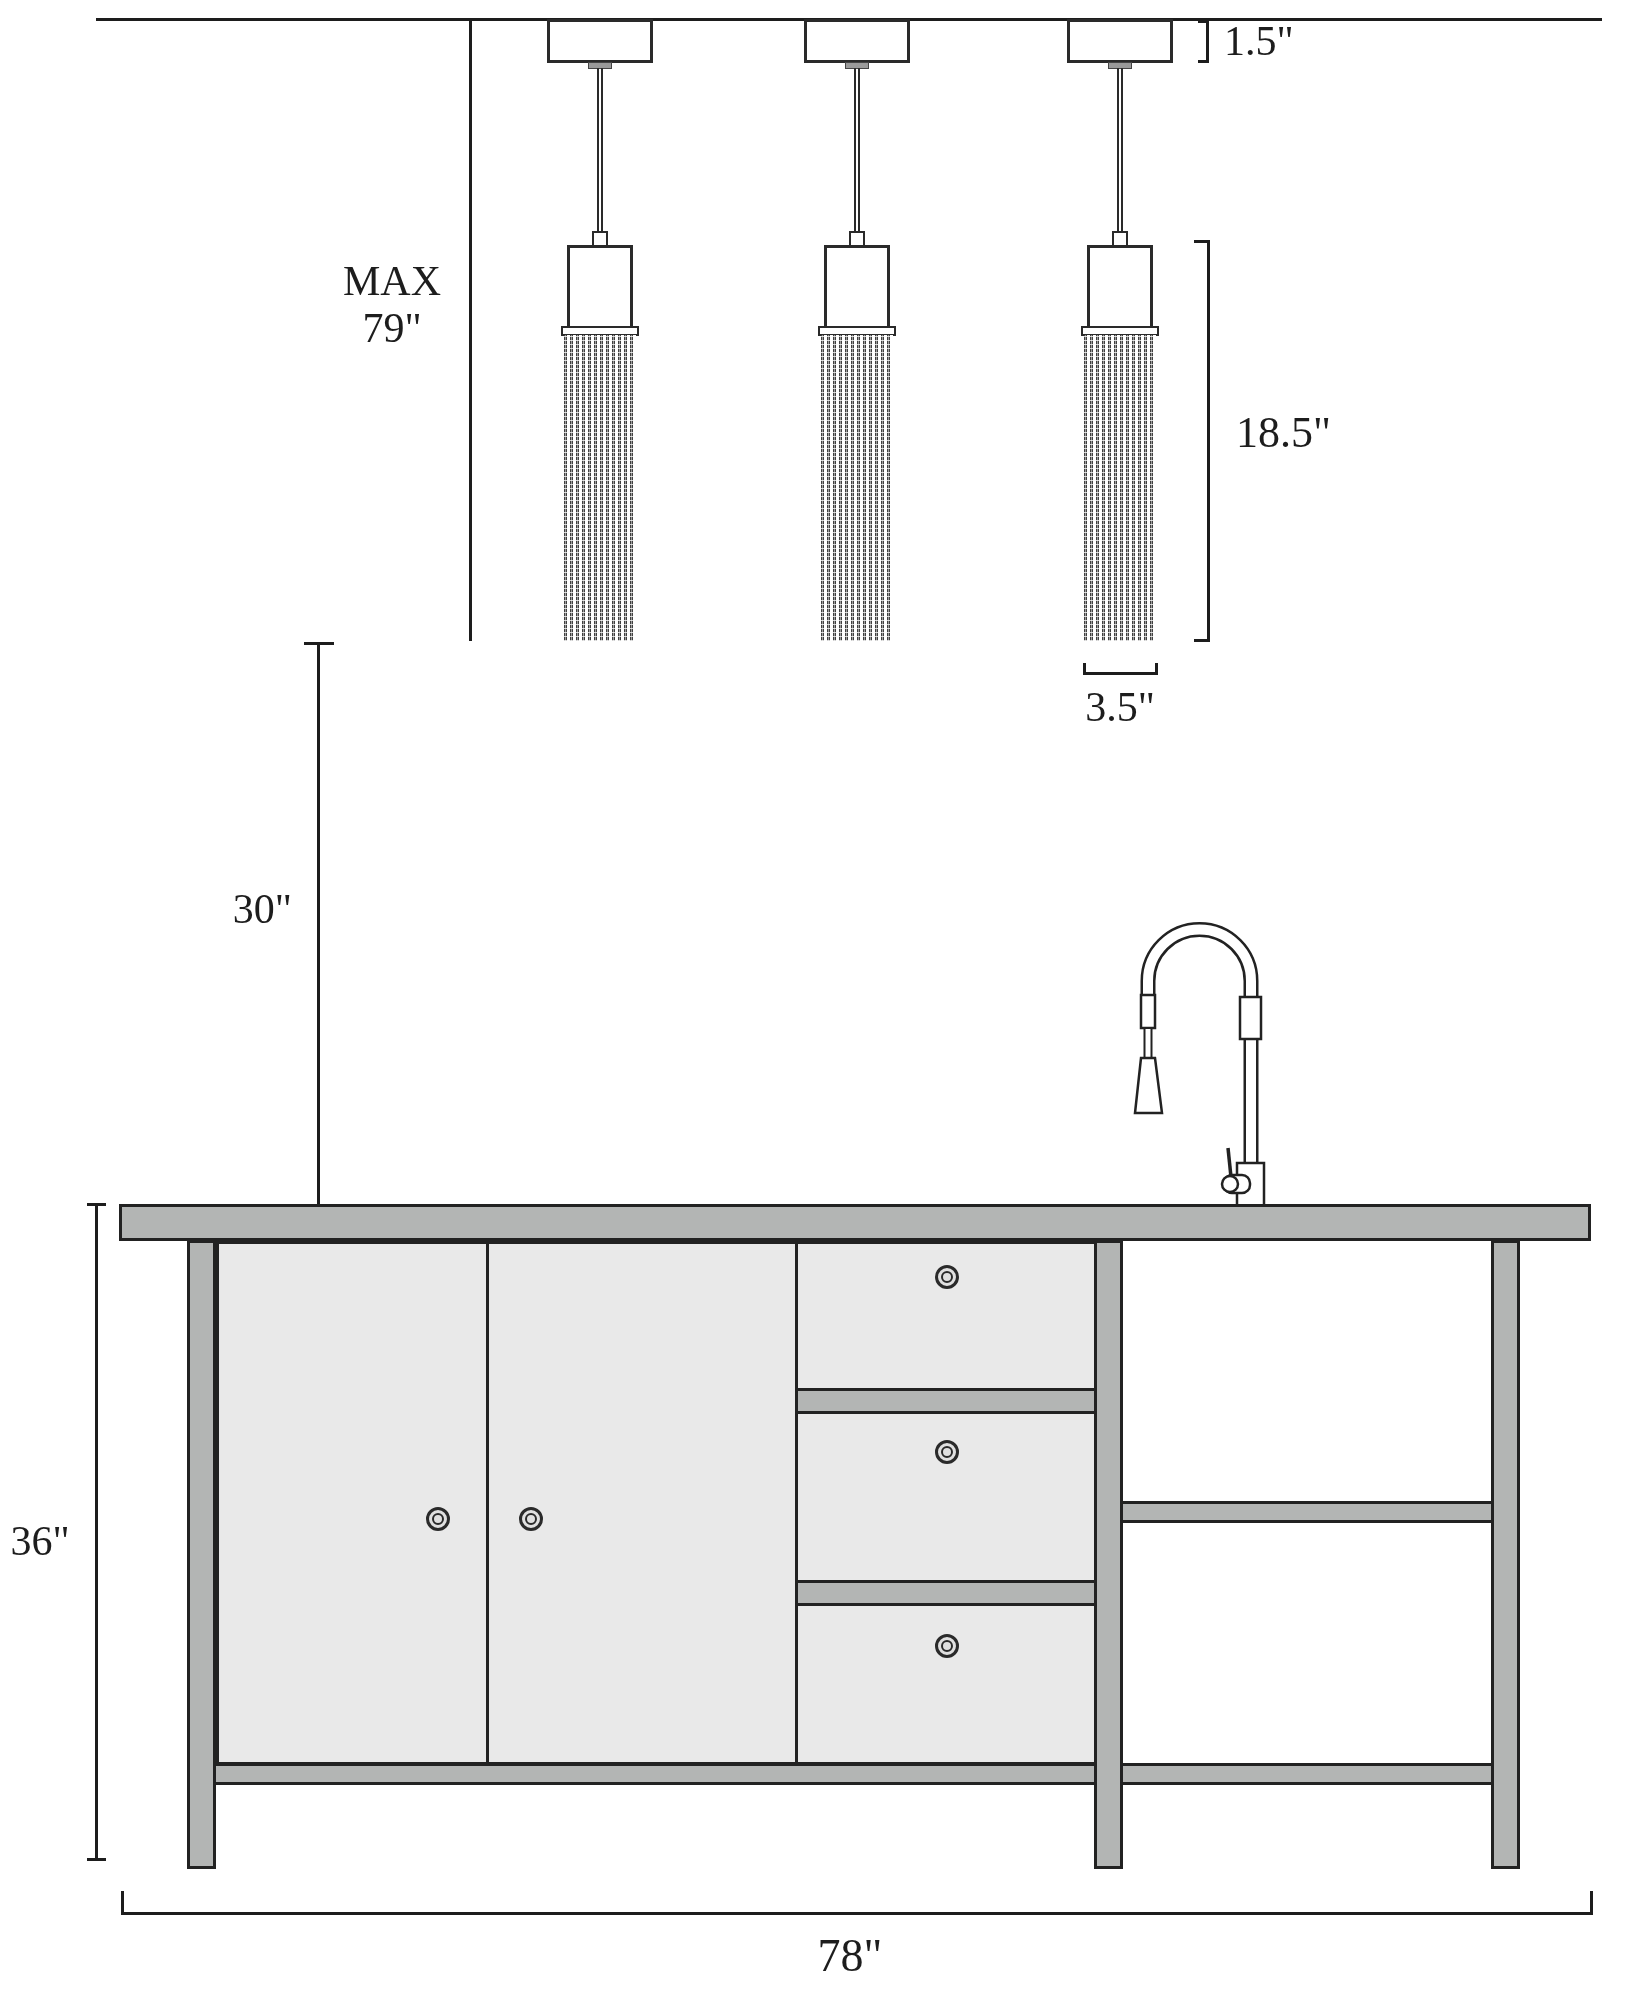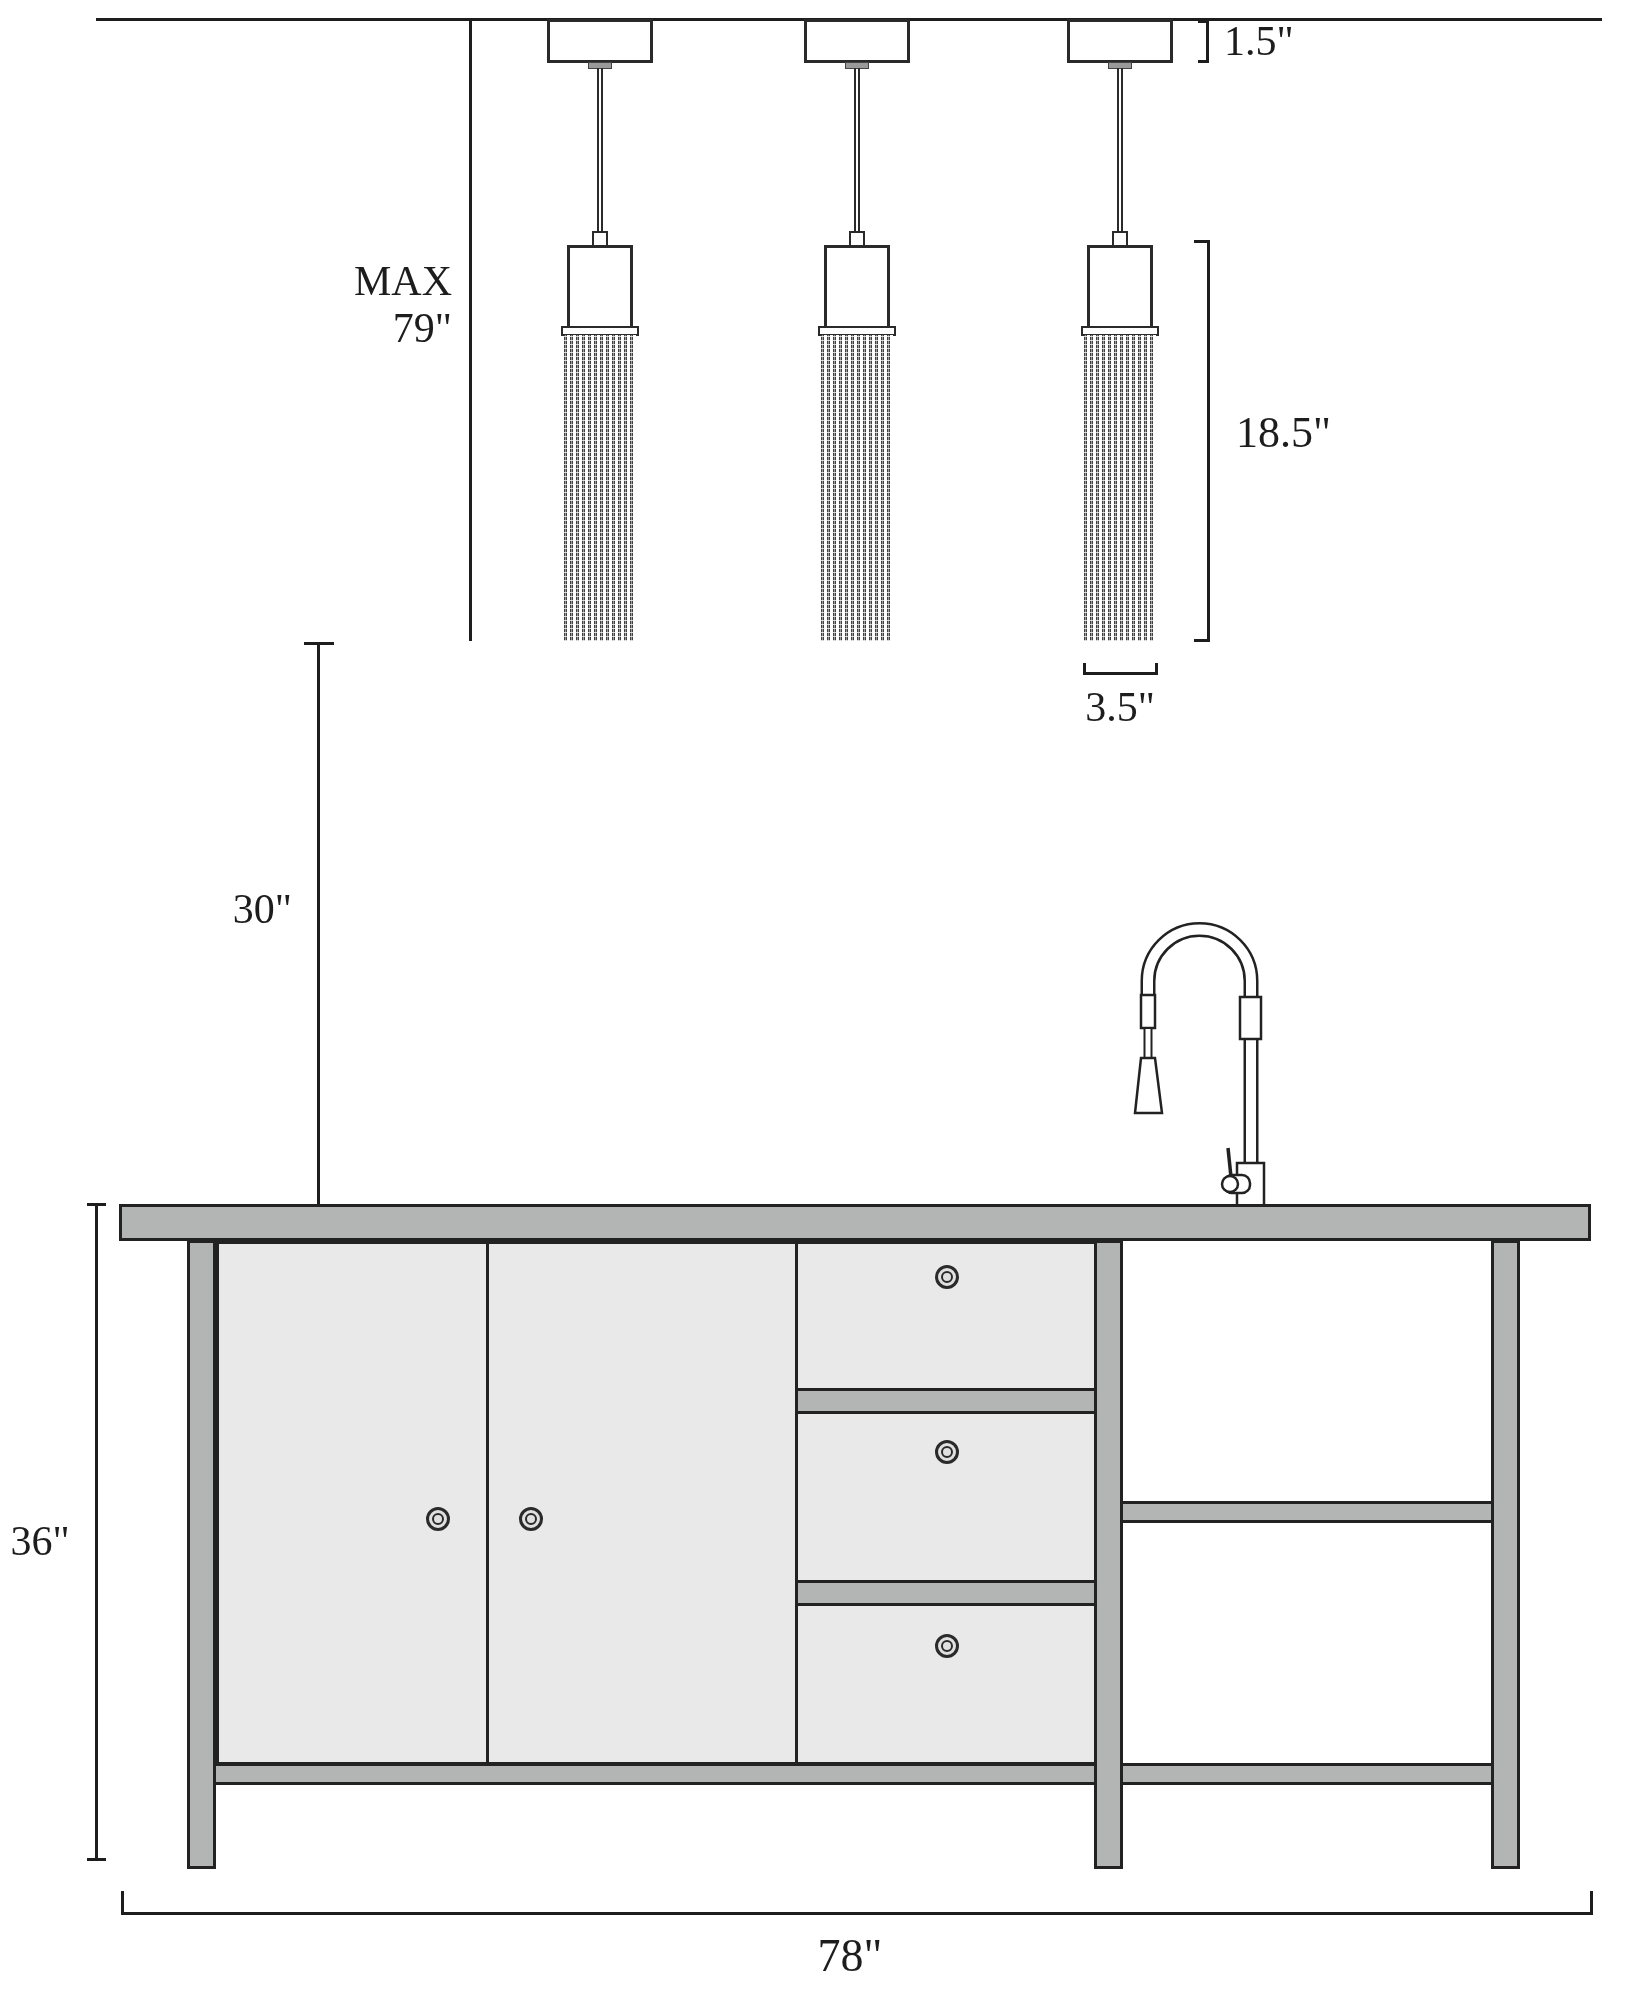--- a/index.html
+++ b/index.html
@@ -85,21 +85,21 @@
   <div class="abs cord" style="left:1117px;"></div>
   <div class="abs socket" style="left:1112px;"></div>
   <div class="abs cyl" style="left:1087px;"></div>
   <div class="abs collar" style="left:1081px;"></div>
   <div class="abs fringe" style="left:1084px;"></div>
 
   <div class="abs bracket-right" style="left:1198px; top:20px; width:11px; height:43px;"></div>
   <div class="abs dim-label" style="left:1224px; top:18px;">1.5"</div>
 
   <div class="abs line" style="left:469px; top:19px; width:3px; height:622px;"></div>
-  <div class="abs dim-label" style="left:332px; top:258px; width:120px; text-align:right;">
+  <div class="abs dim-label" style="left:332px; top:258px; width:120px; text-align:center;">
     <div>MAX</div>
     <div>79"</div>
   </div>
 
   <div class="abs bracket-right" style="left:1194px; top:240px; width:16px; height:402px;"></div>
   <div class="abs dim-label" style="left:1236px; top:408px; font-size:44px;">18.5"</div>
 
   <div class="abs bracket-up" style="left:1083px; top:663px; width:75px; height:12px;"></div>
   <div class="abs dim-label" style="left:1060px; top:684px; width:120px; text-align:center;">3.5"</div>
 

